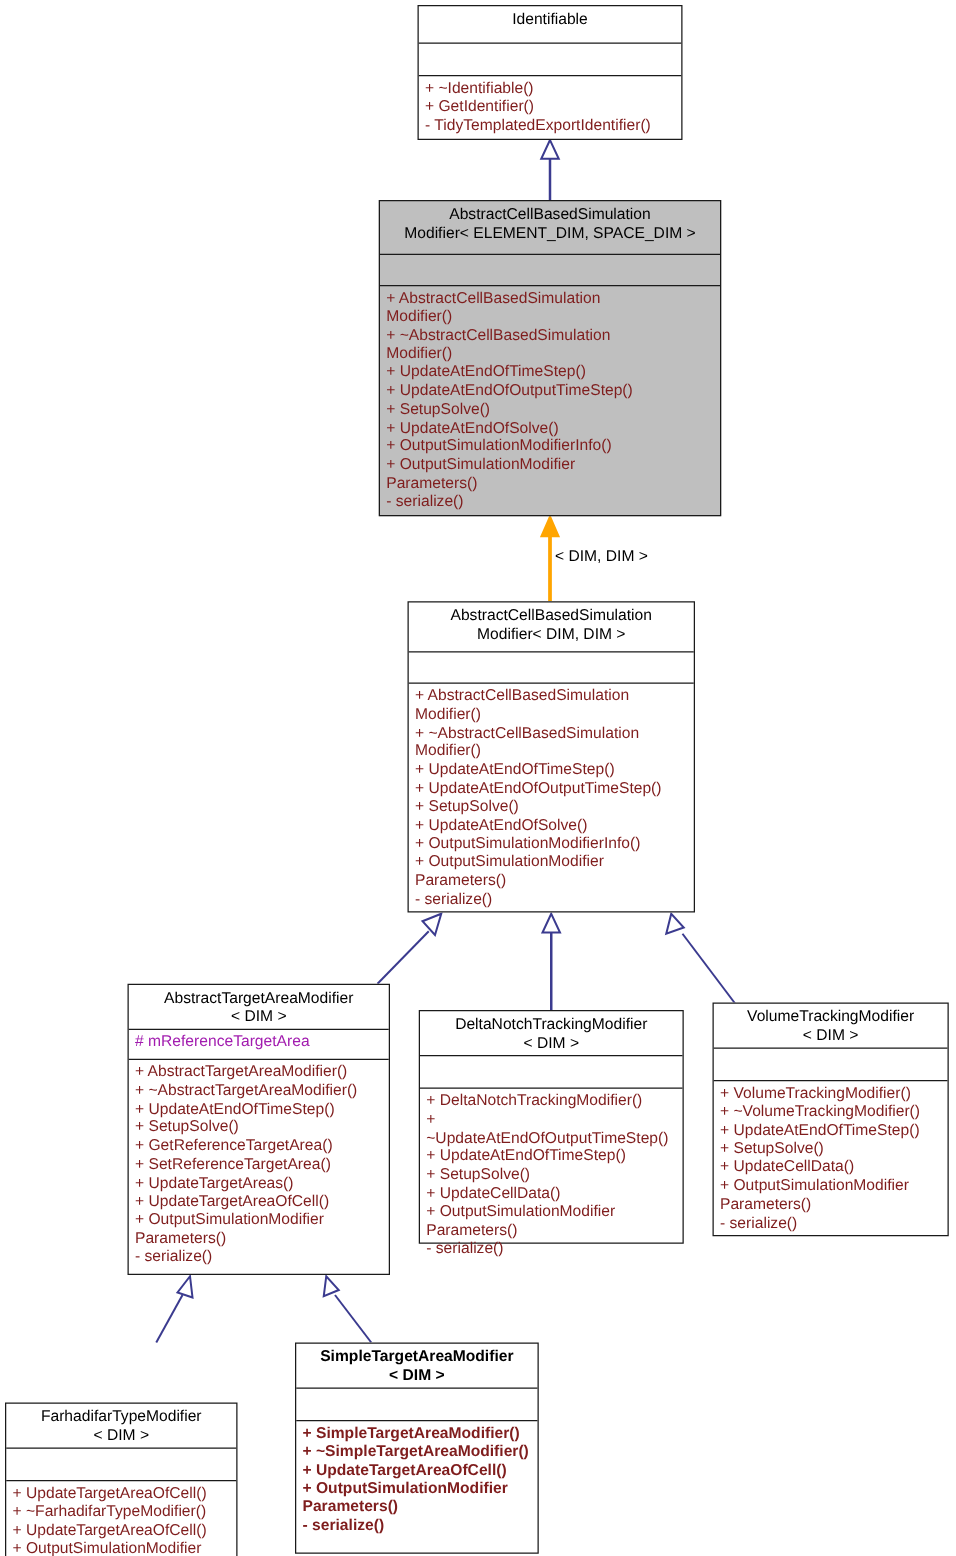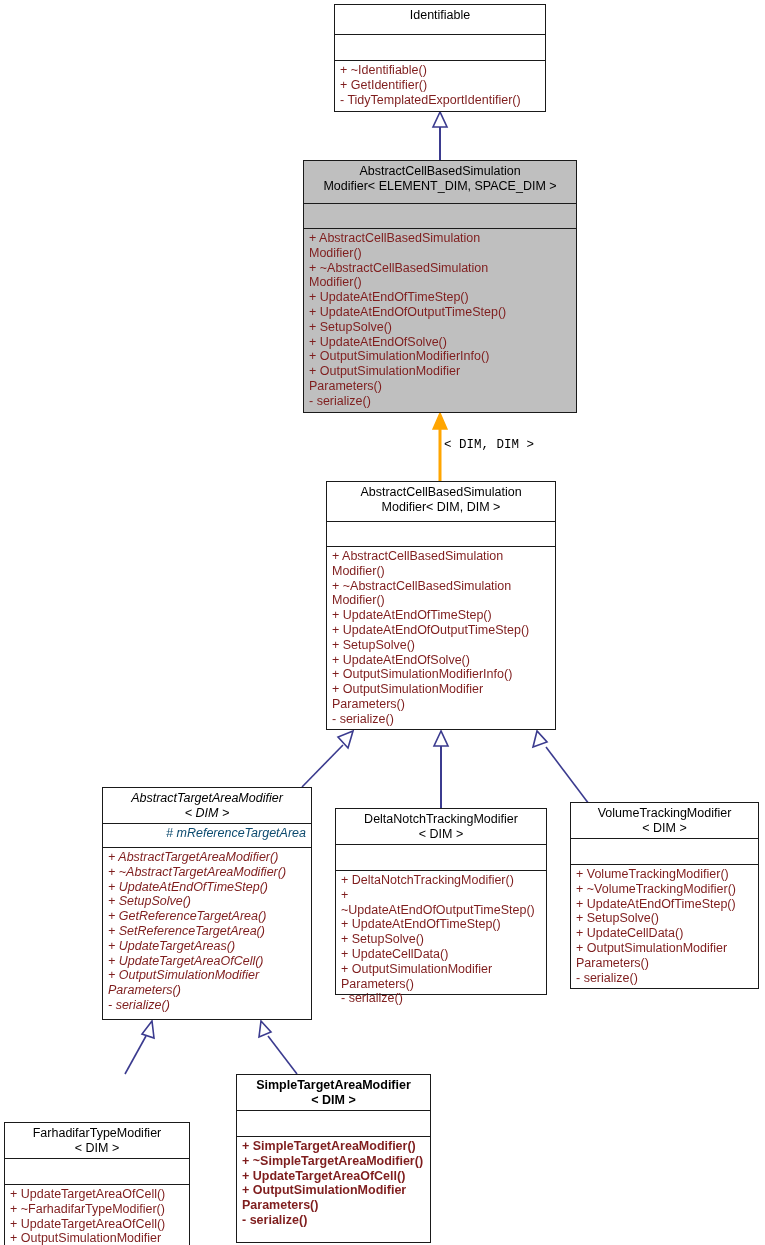--- a/index.html
+++ b/index.html
@@ -44,23 +44,23 @@
     font-size: 12.5px;
     line-height: 14.5px;
     color: #000000;
     padding-top: 3px;
     padding-bottom: 4px;
   }
   .compartment.attrs {
     border-bottom: 1px solid #1a1a1a;
     font-size: 12.5px;
     line-height: 15px;
-    color: #0c4a6e;
+    color: #a21caf;
     min-height: 17px;
-    text-align: right;
+    text-align: left;
   }
   .compartment.ops {
     font-size: 12.5px;
     line-height: 14.8px;
     color: #7f1d1d;
     text-align: left;
     white-space: pre-line;
   }
   .title .tline2 {
     display: block;
@@ -125,21 +125,21 @@
       <div class="uml-class highlight" style="left: 303px; top: 160px; width: 274px; height: 253px;">
         <div class="compartment title" style="height: 43px;"><span>AbstractCellBasedSimulation</span><span class="tline2">Modifier&lt; ELEMENT_DIM, SPACE_DIM &gt;</span></div>
         <div class="compartment attrs" style="height: 25px;"></div>
         <div class="compartment ops"><div>+ AbstractCellBasedSimulation</div><div>Modifier()</div><div>+ ~AbstractCellBasedSimulation</div><div>Modifier()</div><div>+ UpdateAtEndOfTimeStep()</div><div>+ UpdateAtEndOfOutputTimeStep()</div><div>+ SetupSolve()</div><div>+ UpdateAtEndOfSolve()</div><div>+ OutputSimulationModifierInfo()</div><div>+ OutputSimulationModifier</div><div>Parameters()</div><div>- serialize()</div></div>
       </div>
       <div class="uml-class" style="left: 326px; top: 481px; width: 230px; height: 249px;">
         <div class="compartment title" style="height: 40px;"><span>AbstractCellBasedSimulation</span><span class="tline2">Modifier&lt; DIM, DIM &gt;</span></div>
         <div class="compartment attrs" style="height: 25px;"></div>
         <div class="compartment ops"><div>+ AbstractCellBasedSimulation</div><div>Modifier()</div><div>+ ~AbstractCellBasedSimulation</div><div>Modifier()</div><div>+ UpdateAtEndOfTimeStep()</div><div>+ UpdateAtEndOfOutputTimeStep()</div><div>+ SetupSolve()</div><div>+ UpdateAtEndOfSolve()</div><div>+ OutputSimulationModifierInfo()</div><div>+ OutputSimulationModifier</div><div>Parameters()</div><div>- serialize()</div></div>
       </div>
-      <div class="uml-class" style="left: 102px; top: 787px; width: 210px; height: 233px; font-style: italic;">
+      <div class="uml-class" style="left: 102px; top: 787px; width: 210px; height: 233px;">
         <div class="compartment title" style="height: 36px;"><span>AbstractTargetAreaModifier</span><span class="tline2">&lt; DIM &gt;</span></div>
         <div class="compartment attrs" style="height: 24px;">
           <div># mReferenceTargetArea</div>
         </div>
         <div class="compartment ops"><div>+ AbstractTargetAreaModifier()</div><div>+ ~AbstractTargetAreaModifier()</div><div>+ UpdateAtEndOfTimeStep()</div><div>+ SetupSolve()</div><div>+ GetReferenceTargetArea()</div><div>+ SetReferenceTargetArea()</div><div>+ UpdateTargetAreas()</div><div>+ UpdateTargetAreaOfCell()</div><div>+ OutputSimulationModifier</div><div>Parameters()</div><div>- serialize()</div></div>
       </div>
       <div class="uml-class" style="left: 335px; top: 808px; width: 212px; height: 187px;">
         <div class="compartment title" style="height: 36px;"><span>DeltaNotchTrackingModifier</span><span class="tline2">&lt; DIM &gt;</span></div>
         <div class="compartment attrs" style="height: 26px;"></div>
         <div class="compartment ops"><div>+ DeltaNotchTrackingModifier()</div><div>+ ~UpdateAtEndOfOutputTimeStep()</div><div>+ UpdateAtEndOfTimeStep()</div><div>+ SetupSolve()</div><div>+ UpdateCellData()</div><div>+ OutputSimulationModifier</div><div>Parameters()</div><div>- serialize()</div></div>
@@ -155,16 +155,16 @@
         <div class="compartment ops"><div>+ UpdateTargetAreaOfCell()</div><div>+ ~FarhadifarTypeModifier()</div><div>+ UpdateTargetAreaOfCell()</div><div>+ OutputSimulationModifier</div><div>Parameters()</div><div>- serialize()</div></div>
       </div>
       <div class="uml-class" style="left: 236px; top: 1074px; width: 195px; height: 169px; font-weight: bold;">
         <div class="compartment title" style="height: 36px;"><span>SimpleTargetAreaModifier</span><span class="tline2">&lt; DIM &gt;</span></div>
         <div class="compartment attrs" style="height: 26px;"></div>
         <div class="compartment ops"><div>+ SimpleTargetAreaModifier()</div><div>+ ~SimpleTargetAreaModifier()</div><div>+ UpdateTargetAreaOfCell()</div><div>+ OutputSimulationModifier</div><div>Parameters()</div><div>- serialize()</div></div>
       </div>
     </div>
 
   <div id="label-layer">
-      <div class="edge-label" style="left: 444px; top: 438px; font-family: Liberation Mono, monospace;">&lt; DIM, DIM &gt;</div>
+      <div class="edge-label" style="left: 444px; top: 438px;">&lt; DIM, DIM &gt;</div>
     </div>
 
 </div>
 
 </body></html>

